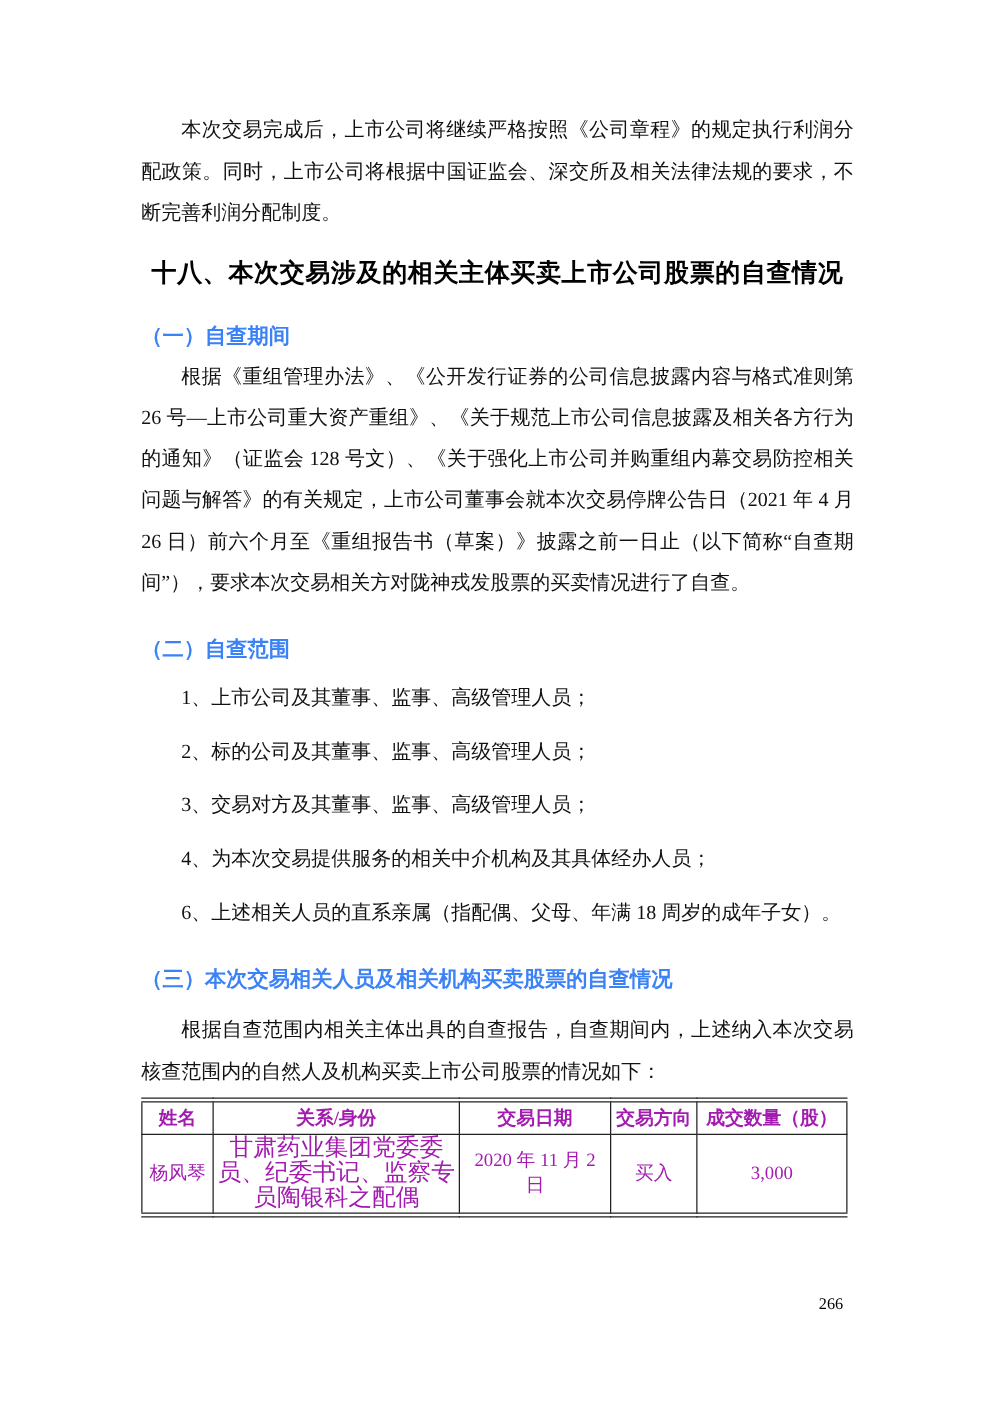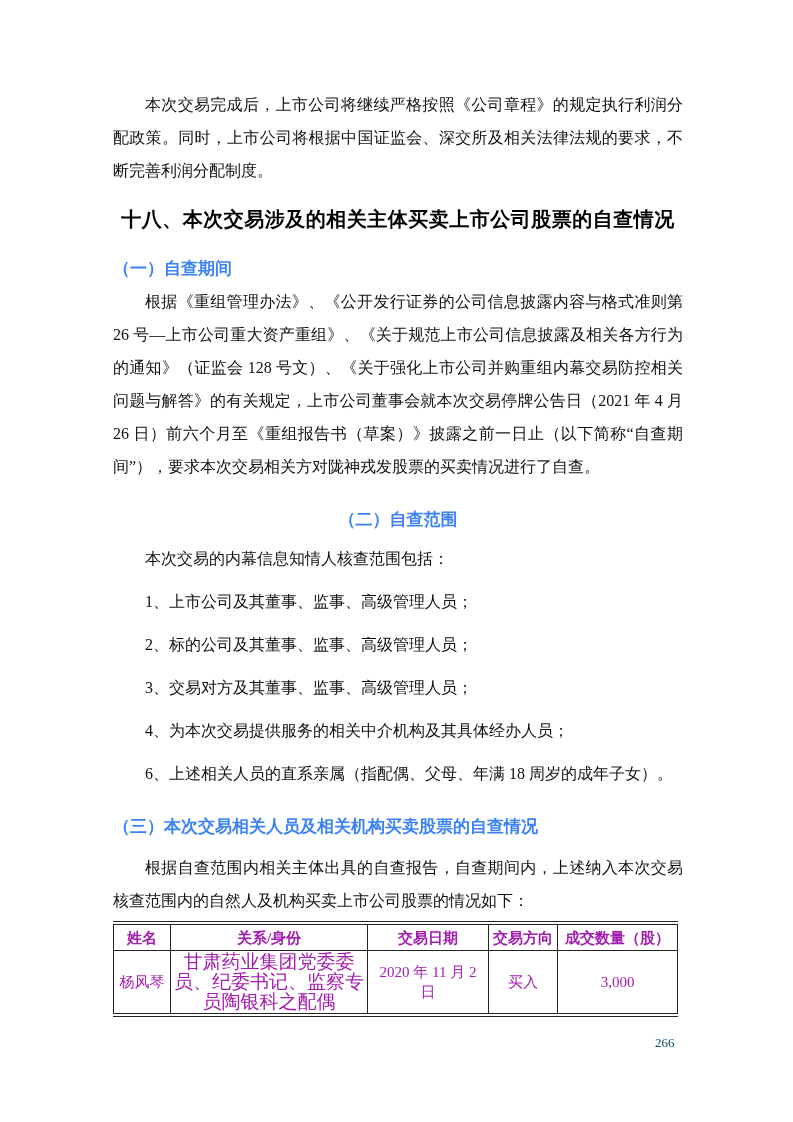--- a/index.html
+++ b/index.html
@@ -39,21 +39,21 @@
   }
   h2.sub-title {
     margin: 25px 0 0 0;
     font-family: "Liberation Sans", "DejaVu Sans", sans-serif;
     font-weight: bold;
     font-size: 17px;
     line-height: 24px;
     color: #3b82f6;
   }
   .mt-p1   { margin-top: 4px; }
-  .mt-sub2 { margin-top: 16px; text-align: center; }
+  .mt-sub2 { margin-top: 16px; }
   .mt-lead { margin-top: 10px; }
   .mt-item { margin-top: 10px; }
   .mt-sub3 { margin-top: 14px; }
   .mt-p3   { margin-top: 12px; }
 
   table.self-check {
     margin-top: 4px;
     width: 564px;
     border-collapse: collapse;
     border-top: 4px double #222;
@@ -88,41 +88,40 @@
   .col-date { width: 121px; }
   .col-direction { width: 69px; }
   .col-volume { width: 120px; }
 
   .pageno {
     position: absolute;
     left: 655px;
     top: 1035px;
     font-size: 13px;
     line-height: 16px;
-    color: #0c4a6e;
+    color: #000000;
     font-family: "Liberation Serif", "DejaVu Serif", serif;
   }
 </style>
 </head>
 <body>
 
 <div class="page">
   <div class="content">
 
     <p class="body indent intro">本次交易完成后，上市公司将继续严格按照《公司章程》的规定执行利润分配政策。同时，上市公司将根据中国证监会、深交所及相关法律法规的要求，不断完善利润分配制度。</p>
 
     <h1 class="sec-title">十八、本次交易涉及的相关主体买卖上市公司股票的自查情况</h1>
 
     <h2 class="sub-title">（一）自查期间</h2>
 
     <p class="body indent mt-p1">根据《重组管理办法》、《公开发行证券的公司信息披露内容与格式准则第 26 号—上市公司重大资产重组》、《关于规范上市公司信息披露及相关各方行为的通知》（证监会 128 号文）、《关于强化上市公司并购重组内幕交易防控相关问题与解答》的有关规定，上市公司董事会就本次交易停牌公告日（2021 年 4 月 26 日）前六个月至《重组报告书（草案）》披露之前一日止（以下简称“自查期间”），要求本次交易相关方对陇神戎发股票的买卖情况进行了自查。</p>
 
     <h2 class="sub-title mt-sub2">（二）自查范围</h2>
 
-    <p class="body indent mt-lead">本次交易的内幕信息知情人核查范围包括：</p>
 
     <p class="body indent mt-item">1、上市公司及其董事、监事、高级管理人员；</p>
     <p class="body indent mt-item">2、标的公司及其董事、监事、高级管理人员；</p>
     <p class="body indent mt-item">3、交易对方及其董事、监事、高级管理人员；</p>
     <p class="body indent mt-item">4、为本次交易提供服务的相关中介机构及其具体经办人员；</p>
     <p class="body indent mt-item">6、上述相关人员的直系亲属（指配偶、父母、年满 18 周岁的成年子女）。</p>
 
     <h2 class="sub-title mt-sub3">（三）本次交易相关人员及相关机构买卖股票的自查情况</h2>
 
     <p class="body indent mt-p3">根据自查范围内相关主体出具的自查报告，自查期间内，上述纳入本次交易核查范围内的自然人及机构买卖上市公司股票的情况如下：</p>

